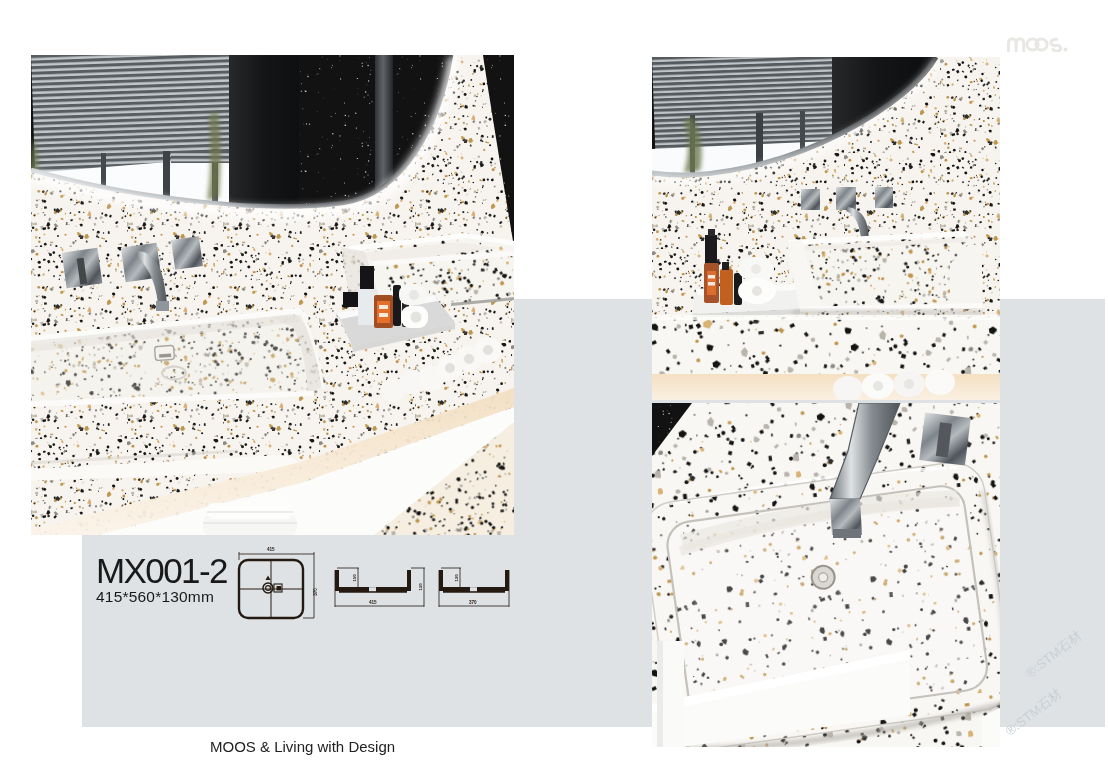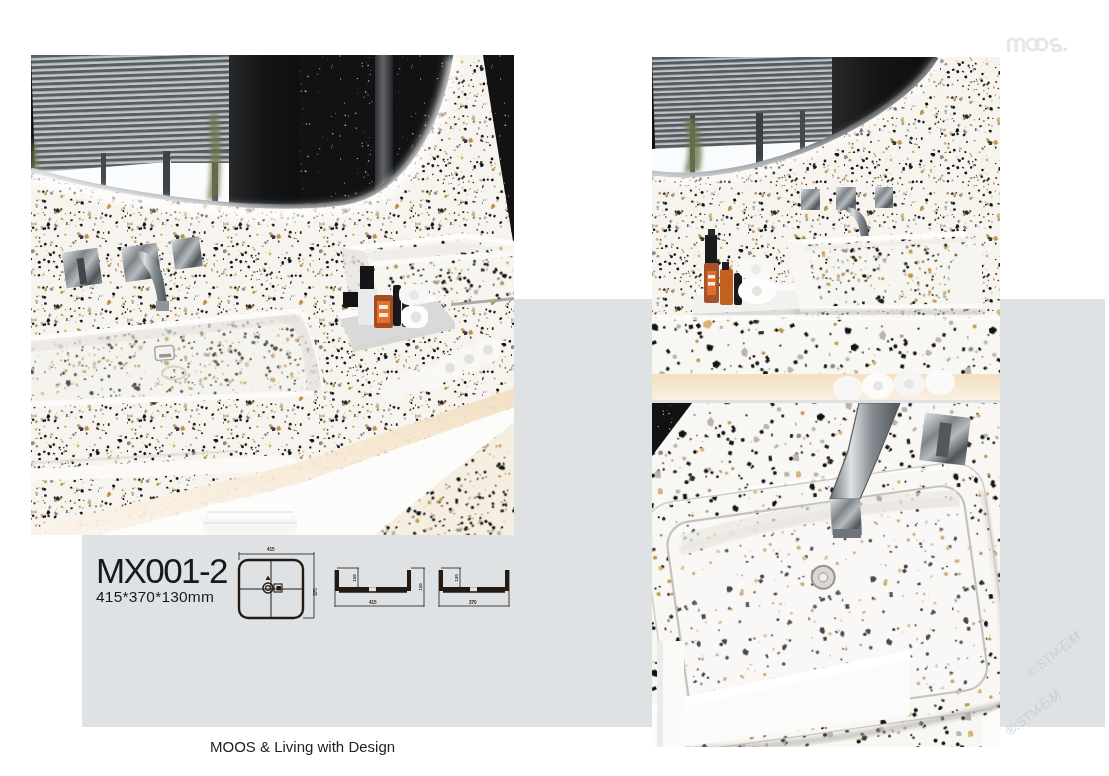--- a/index.html
+++ b/index.html
@@ -1446,21 +1446,21 @@
 <polygon points="0,301 258,247 258,256 0,310" fill="#ffffff"></polygon>
 
 <rect x="5" y="238" width="27" height="106" fill="#fafaf9"></rect>
 <rect x="5" y="238" width="6" height="106" fill="#ebebe9"></rect>
 
 <polygon points="330,314 348,305 348,344 330,344" fill="#fbfbfa"></polygon>
 </svg>
 
 <div class="abs" style="left:96px;top:551px;font-size:35px;letter-spacing:-1.6px;color:#191919">MX001-2</div>
 
-<div class="abs" style="left:96px;top:588px;font-size:15.5px;color:#191919;letter-spacing:0.2px">415*370*130mm</div>
+<div class="abs" style="left:96px;top:588px;font-size:15.5px;color:#191919;letter-spacing:0.2px">415*560*130mm</div>
 
 <svg width="290" height="85" viewBox="0 0 290 85" style="position:absolute;left:231px;top:540px">
 
 <g stroke="#241a12" fill="none">
 <rect x="8" y="20" width="64" height="58" rx="9" stroke-width="2.4"></rect>
 <line x1="40" y1="20" x2="40" y2="78" stroke-width="1"></line>
 <line x1="8" y1="49" x2="72" y2="49" stroke-width="1"></line>
 <circle cx="37" cy="48" r="5" stroke-width="1.5"></circle>
 <circle cx="37" cy="48" r="2.4" stroke-width="1.1"></circle>
 <rect x="43" y="44" width="8" height="8" stroke-width="1.1"></rect>

